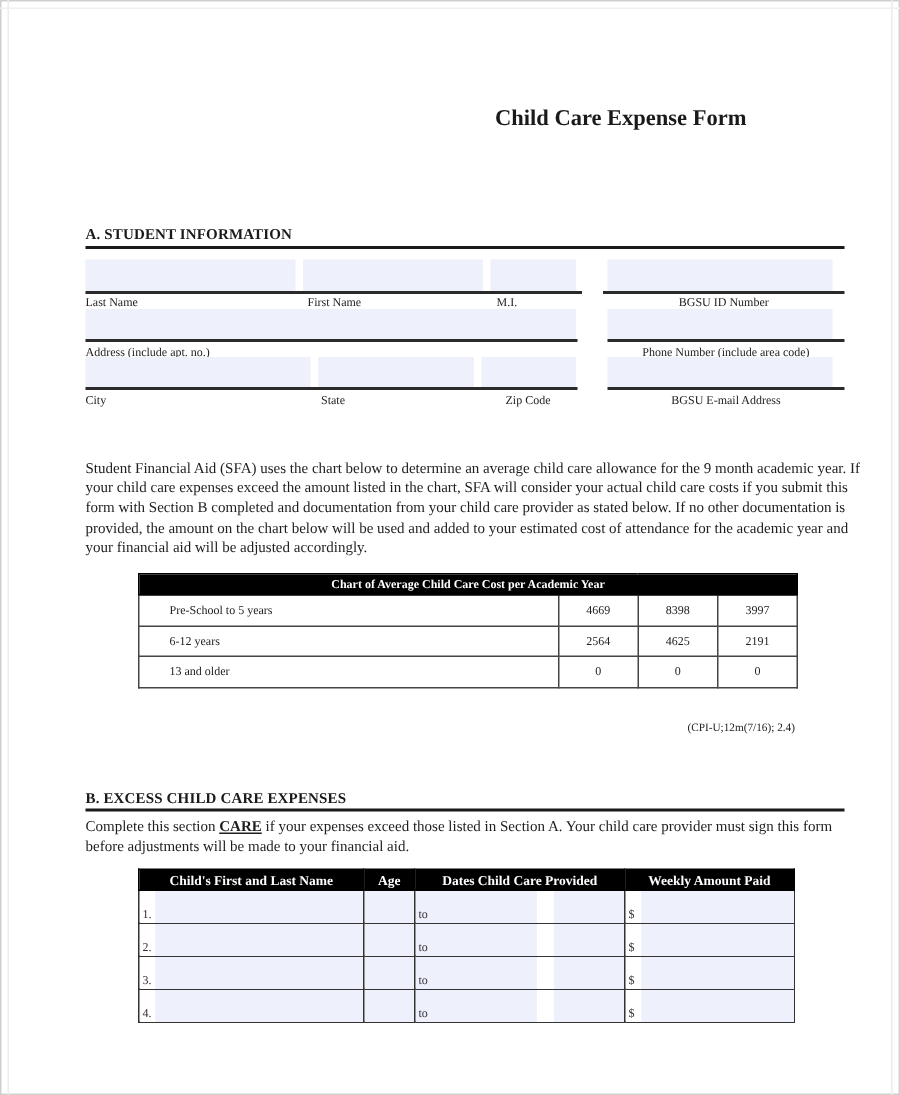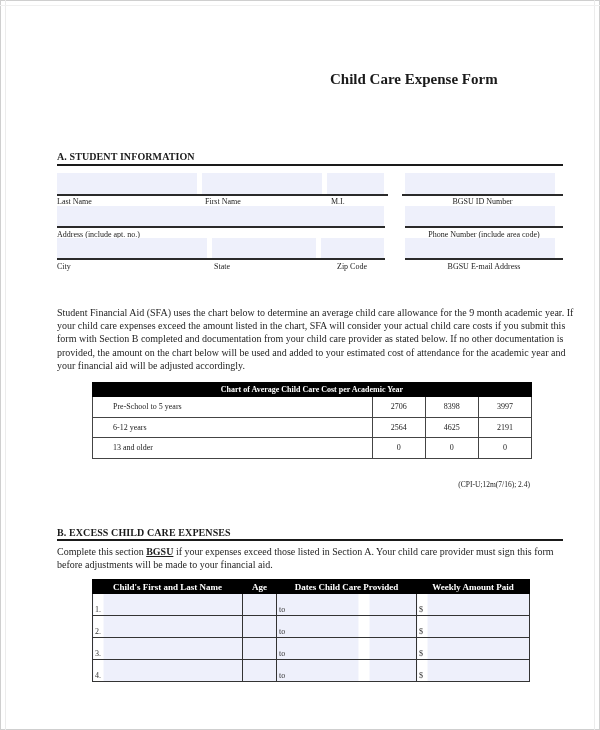--- a/index.html
+++ b/index.html
@@ -89,21 +89,21 @@
 
 <div class="para" style="top:306px;">Student Financial Aid (SFA) uses the chart below to determine an average child care allowance for the 9 month academic year. If your child care expenses exceed the amount listed in the chart, SFA will consider your actual child care costs if you submit this form with Section B completed and documentation from your child care provider as stated below.  If no other documentation is provided, the amount on the chart below will be used and added to your estimated cost of attendance for the academic year and your financial aid will be adjusted accordingly.</div>
 
 <table class="cost">
   <tbody>
       <tr>
     <th class="cap" colspan="4">Chart of Average Child Care Cost per Academic Year</th>
   </tr>
   <tr>
     <td class="rowlabel">Pre-School to 5 years</td>
-    <td>2706</td>
+    <td>4669</td>
     <td>8398</td>
     <td>3997</td>
   </tr>
   <tr>
     <td class="rowlabel">6-12 years</td>
     <td>2564</td>
     <td>4625</td>
     <td>2191</td>
   </tr>
   <tr>
@@ -112,21 +112,21 @@
     <td>0</td>
     <td>0</td>
   </tr>
 </tbody>
   </table>
 <div class="cpi-note">(CPI-U;12m(7/16); 2.4)</div>
 
 <div class="section-heading" style="top:527px;">B. EXCESS CHILD CARE EXPENSES</div>
 <div class="rule-thick" style="left:57px; top:539px; width:506px;"></div>
 <div class="para" style="top:545px;">
-  <span>Complete this section </span><span class="only">BGSU</span><span> if your expenses exceed those listed in Section A.  Your child care provider must sign this form before adjustments will be made to your financial aid.</span>
+  <span>Complete this section </span><span class="only">CARE</span><span> if your expenses exceed those listed in Section A.  Your child care provider must sign this form before adjustments will be made to your financial aid.</span>
 </div>
 
 <table class="expenses">
   <tbody>
       <tr>
     <th style="width:150px;">Child's First and Last Name</th>
     <th style="width:34px;">Age</th>
     <th style="width:140px;">Dates Child Care Provided</th>
     <th>Weekly Amount Paid</th>
   </tr>

